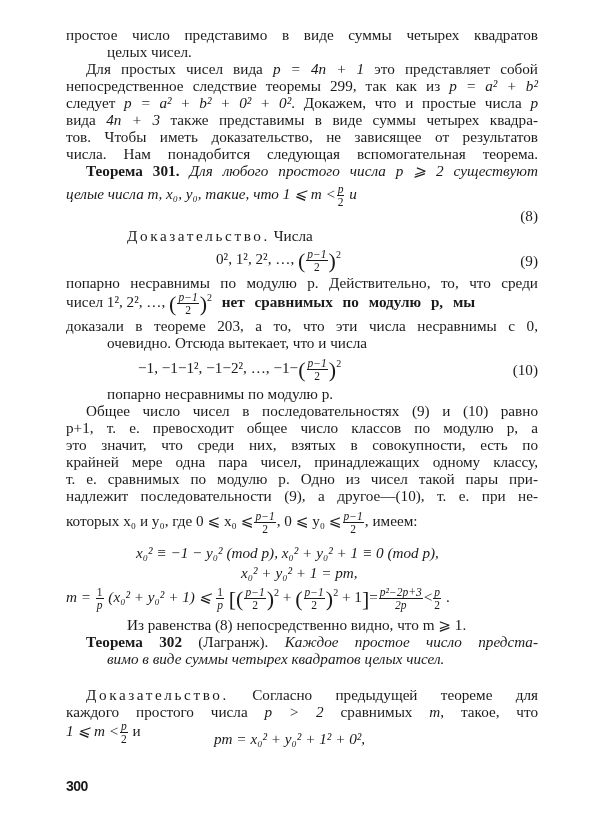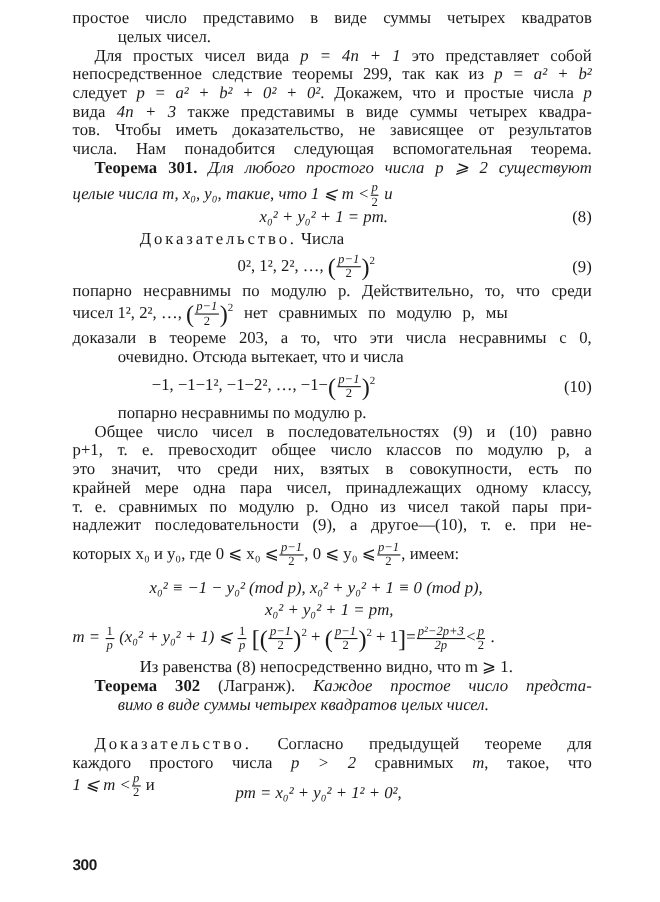--- a/index.html
+++ b/index.html
@@ -1,18 +1,18 @@
 <!DOCTYPE html>
 <html><head>
 <meta charset="utf-8">
 <style>
   html, body { margin:0; padding:0; background:#ffffff; }
   body { width:600px; height:820px; overflow:hidden; position:relative;
          font-family:"Liberation Serif","DejaVu Serif",serif; color:#1a1a1a; }
-  .page { position:absolute; left:66px; top:8px; width:472px; font-size:15.2px; line-height:17px; }
+  .page { position:absolute; left:66px; top:26px; width:472px; font-size:15.2px; line-height:17px; }
   .ln { display:block; white-space:nowrap; text-align:justify; text-align-last:justify; height:17px; }
   .ln.last { text-align-last:left;margin-left:41px; }
   .ind { text-indent:20px; }
   i, .m { font-style:italic; }
   .spaced { letter-spacing:2.6px; }
   .eq { position:relative; height:20px; white-space:nowrap; }
   .eq .body { position:absolute; }
   .eq .num { position:absolute; right:0; top:0; }
   sup { font-size:10px; vertical-align:6px; line-height:0; }
   .frac { display:inline-block; vertical-align:middle; text-align:center; font-size:11.5px; line-height:12px; margin:0 1px; }
@@ -33,33 +33,32 @@
   <span class="ln"><span>непосредственное следствие теоремы 299, так как из </span><i>p = a² + b²</i></span>
   <span class="ln"><span>следует </span><i>p = a² + b² + 0² + 0²</i><span>. Докажем, что и простые числа </span><i>p</i></span>
   <span class="ln"><span>вида </span><i>4n + 3</i><span> также представимы в виде суммы четырех квадра-</span></span>
   <span class="ln">тов. Чтобы иметь доказательство, не зависящее от результатов</span>
   <span class="ln">числа. Нам понадобится следующая вспомогательная теорема.</span>
 
   <span class="ln ind"><b>Теорема 301.</b><i> Для любого простого числа </i><i>p ⩾ 2</i><i> существуют</i></span>
   <div style="height:24px; white-space:nowrap; padding-top:4px;"><i>целые числа </i><i>m, x₀, y₀,</i><i> такие, что </i><i>1 ⩽ m &lt;</i><span class="frac"><i class="n">p</i><span class="d">2</span></span><i> и</i></div>
 
   <div class="eq">
-      <span class="body m" style="left:170px;">x₀² + y₀² + 1 = pm.</span>
       <span class="num">(8)</span>
     </div>
 
   <span class="ln last ind"><span class="spaced">Доказательство.</span><span> Числа</span></span>
 
   <div class="eq" style="height:30px;">
       <span class="body" style="left:150px; top:4px;"><span>0², 1², 2², …,</span> <span class="big">(</span><span class="frac"><i class="n">p−1</i><span class="d">2</span></span><span class="big">)</span><sup>2</sup></span>
       <span class="num" style="top:8px;">(9)</span>
     </div>
 
   <span class="ln">попарно несравнимы по модулю p. Действительно, то, что среди</span>
-  <div style="height:26px; white-space:nowrap;"><span>чисел 1², 2², …,</span> <span class="big">(</span><span class="frac"><i class="n">p−1</i><span class="d">2</span></span><span class="big">)</span><sup>2</sup><span style="word-spacing:6px;"> нет сравнимых по модулю p, мы</span></div>
+  <div style="height:26px; white-space:nowrap;"><span>чисел 1², 2², …,</span> <span class="big">(</span><span class="frac"><i class="n">p−1</i><span class="d">2</span></span><span class="big">)</span><sup>2</sup><span style="word-spacing:6px;font-weight:bold;"> нет сравнимых по модулю p, мы</span></div>
   <span class="ln">доказали в теореме 203, а то, что эти числа несравнимы с 0,</span>
   <span class="ln last">очевидно. Отсюда вытекает, что и числа</span>
 
   <div class="eq" style="height:34px;">
       <span class="body" style="left:72px; top:6px;"><span>−1, −1−1², −1−2², …, −1−</span><span class="big">(</span><span class="frac"><i class="n">p−1</i><span class="d">2</span></span><span class="big">)</span><sup>2</sup></span>
       <span class="num" style="top:10px;">(10)</span>
     </div>
 
   <span class="ln last">попарно несравнимы по модулю p.</span>
 

